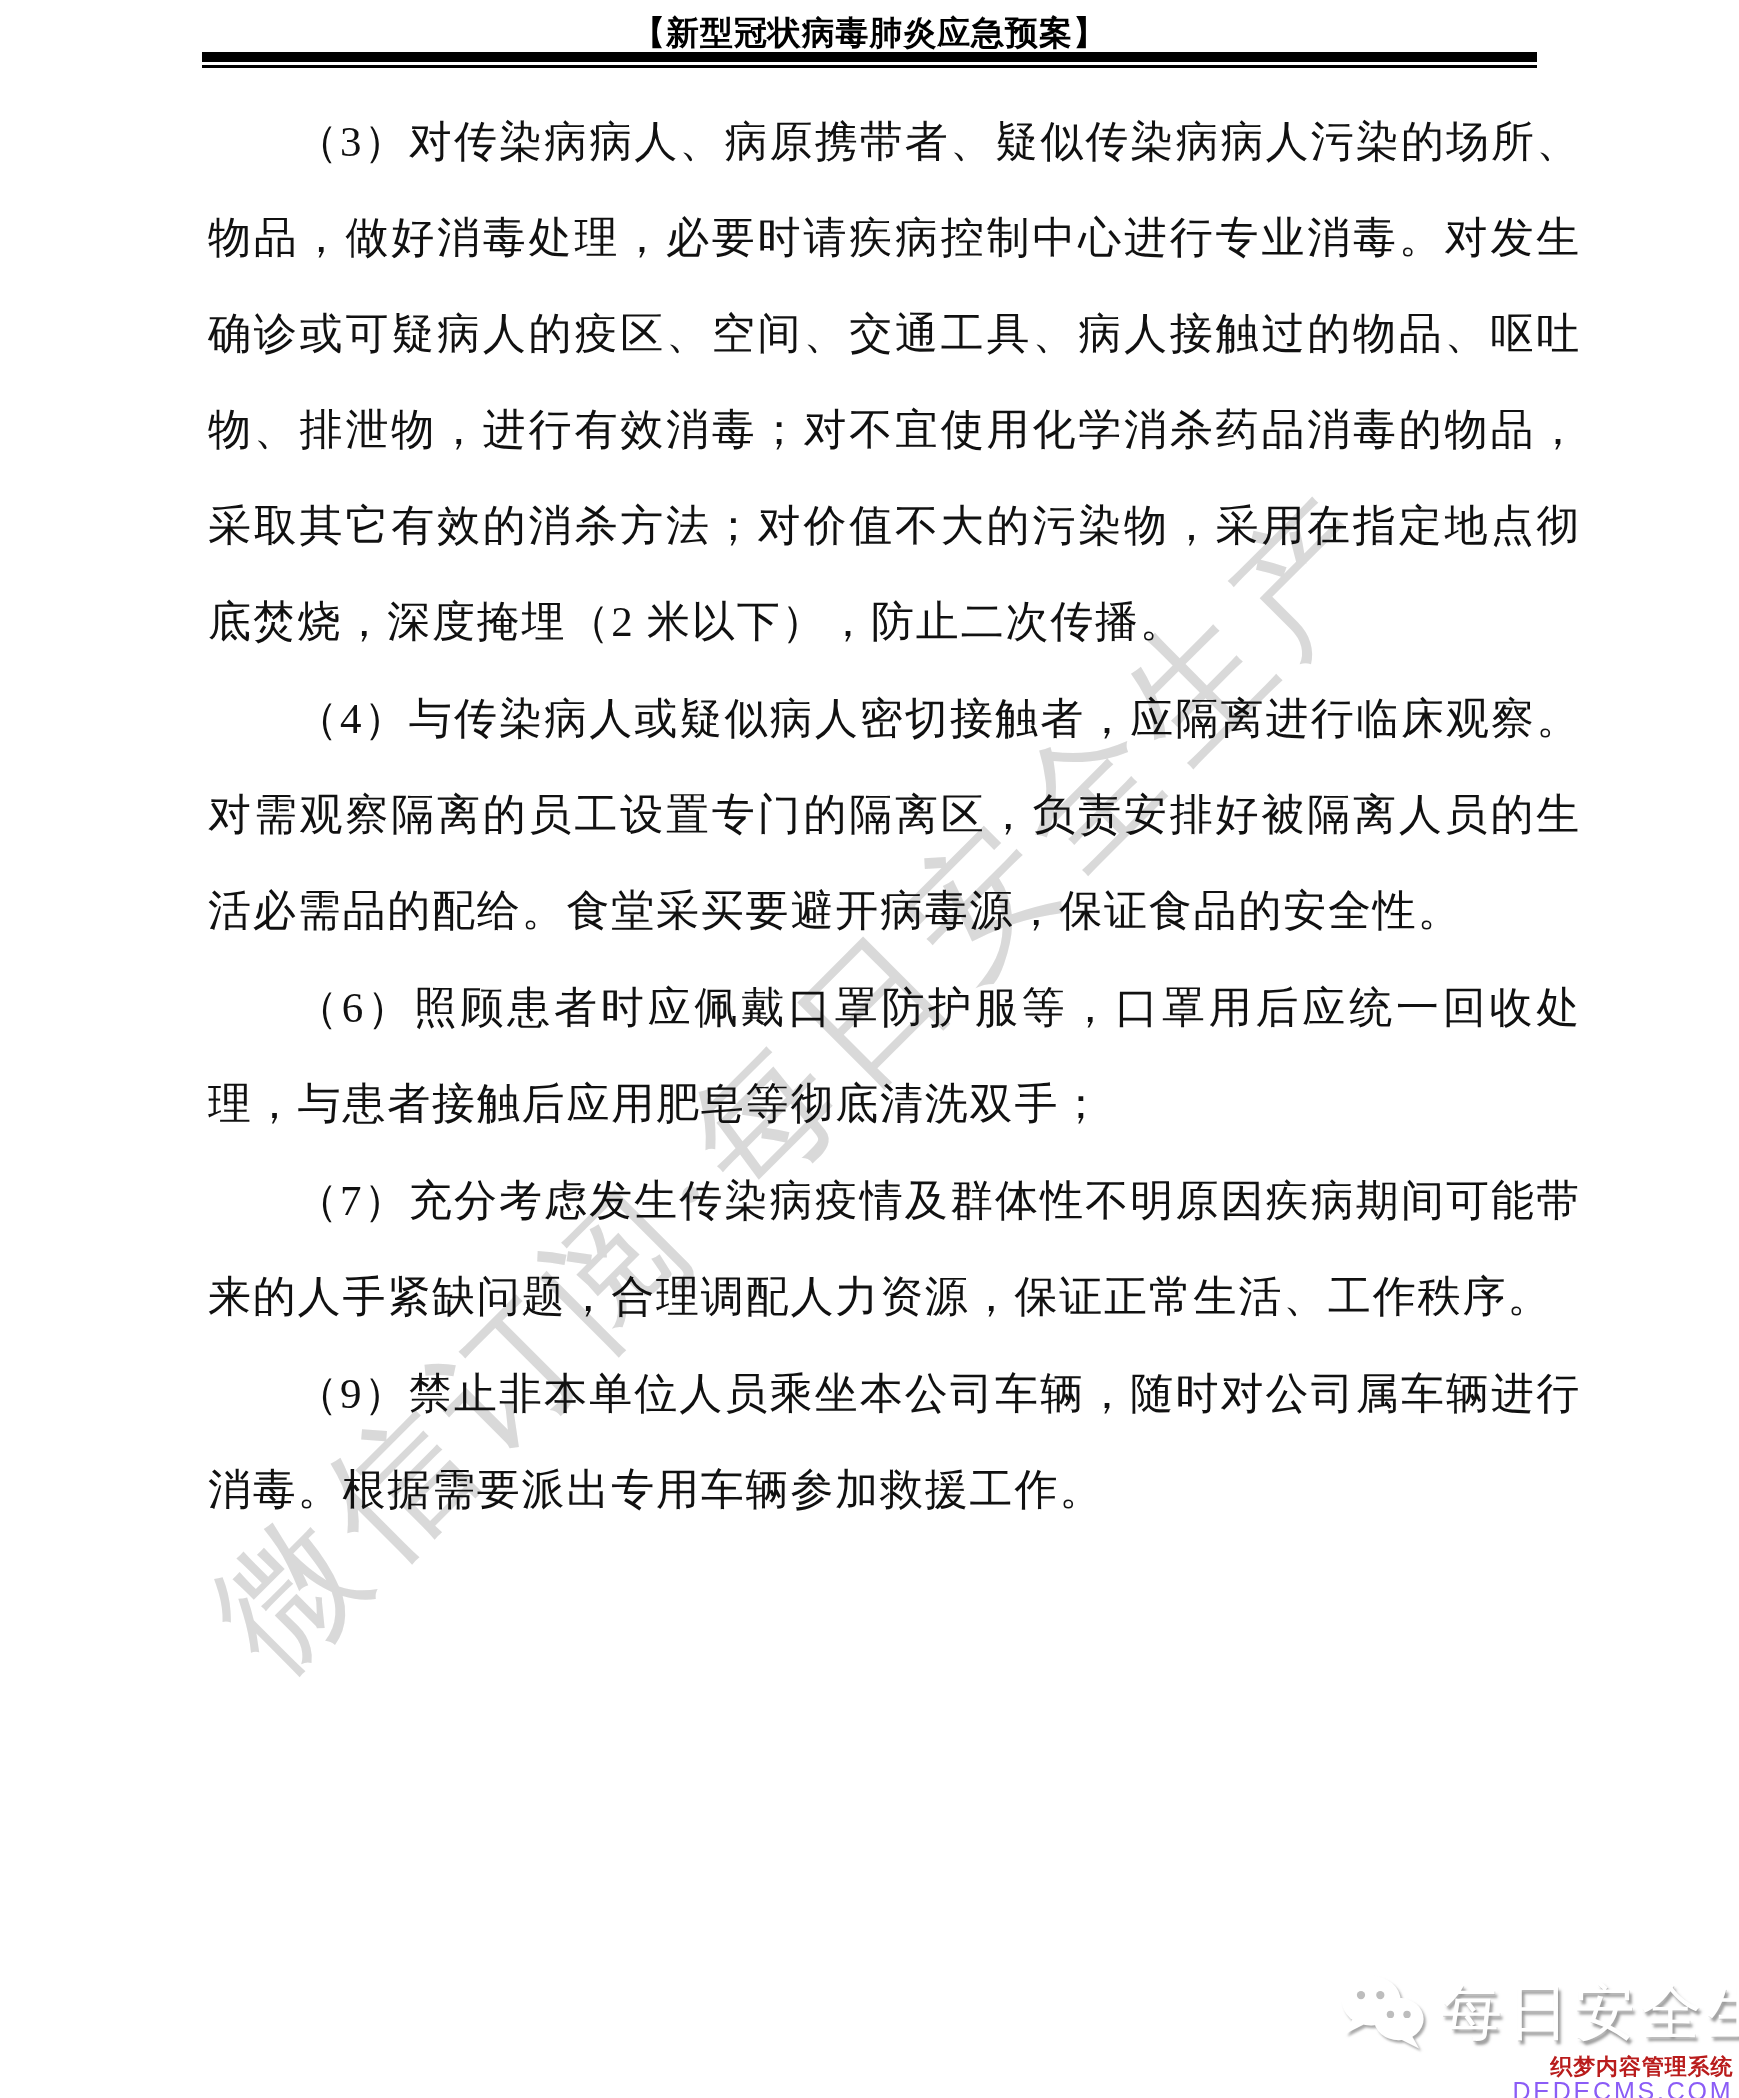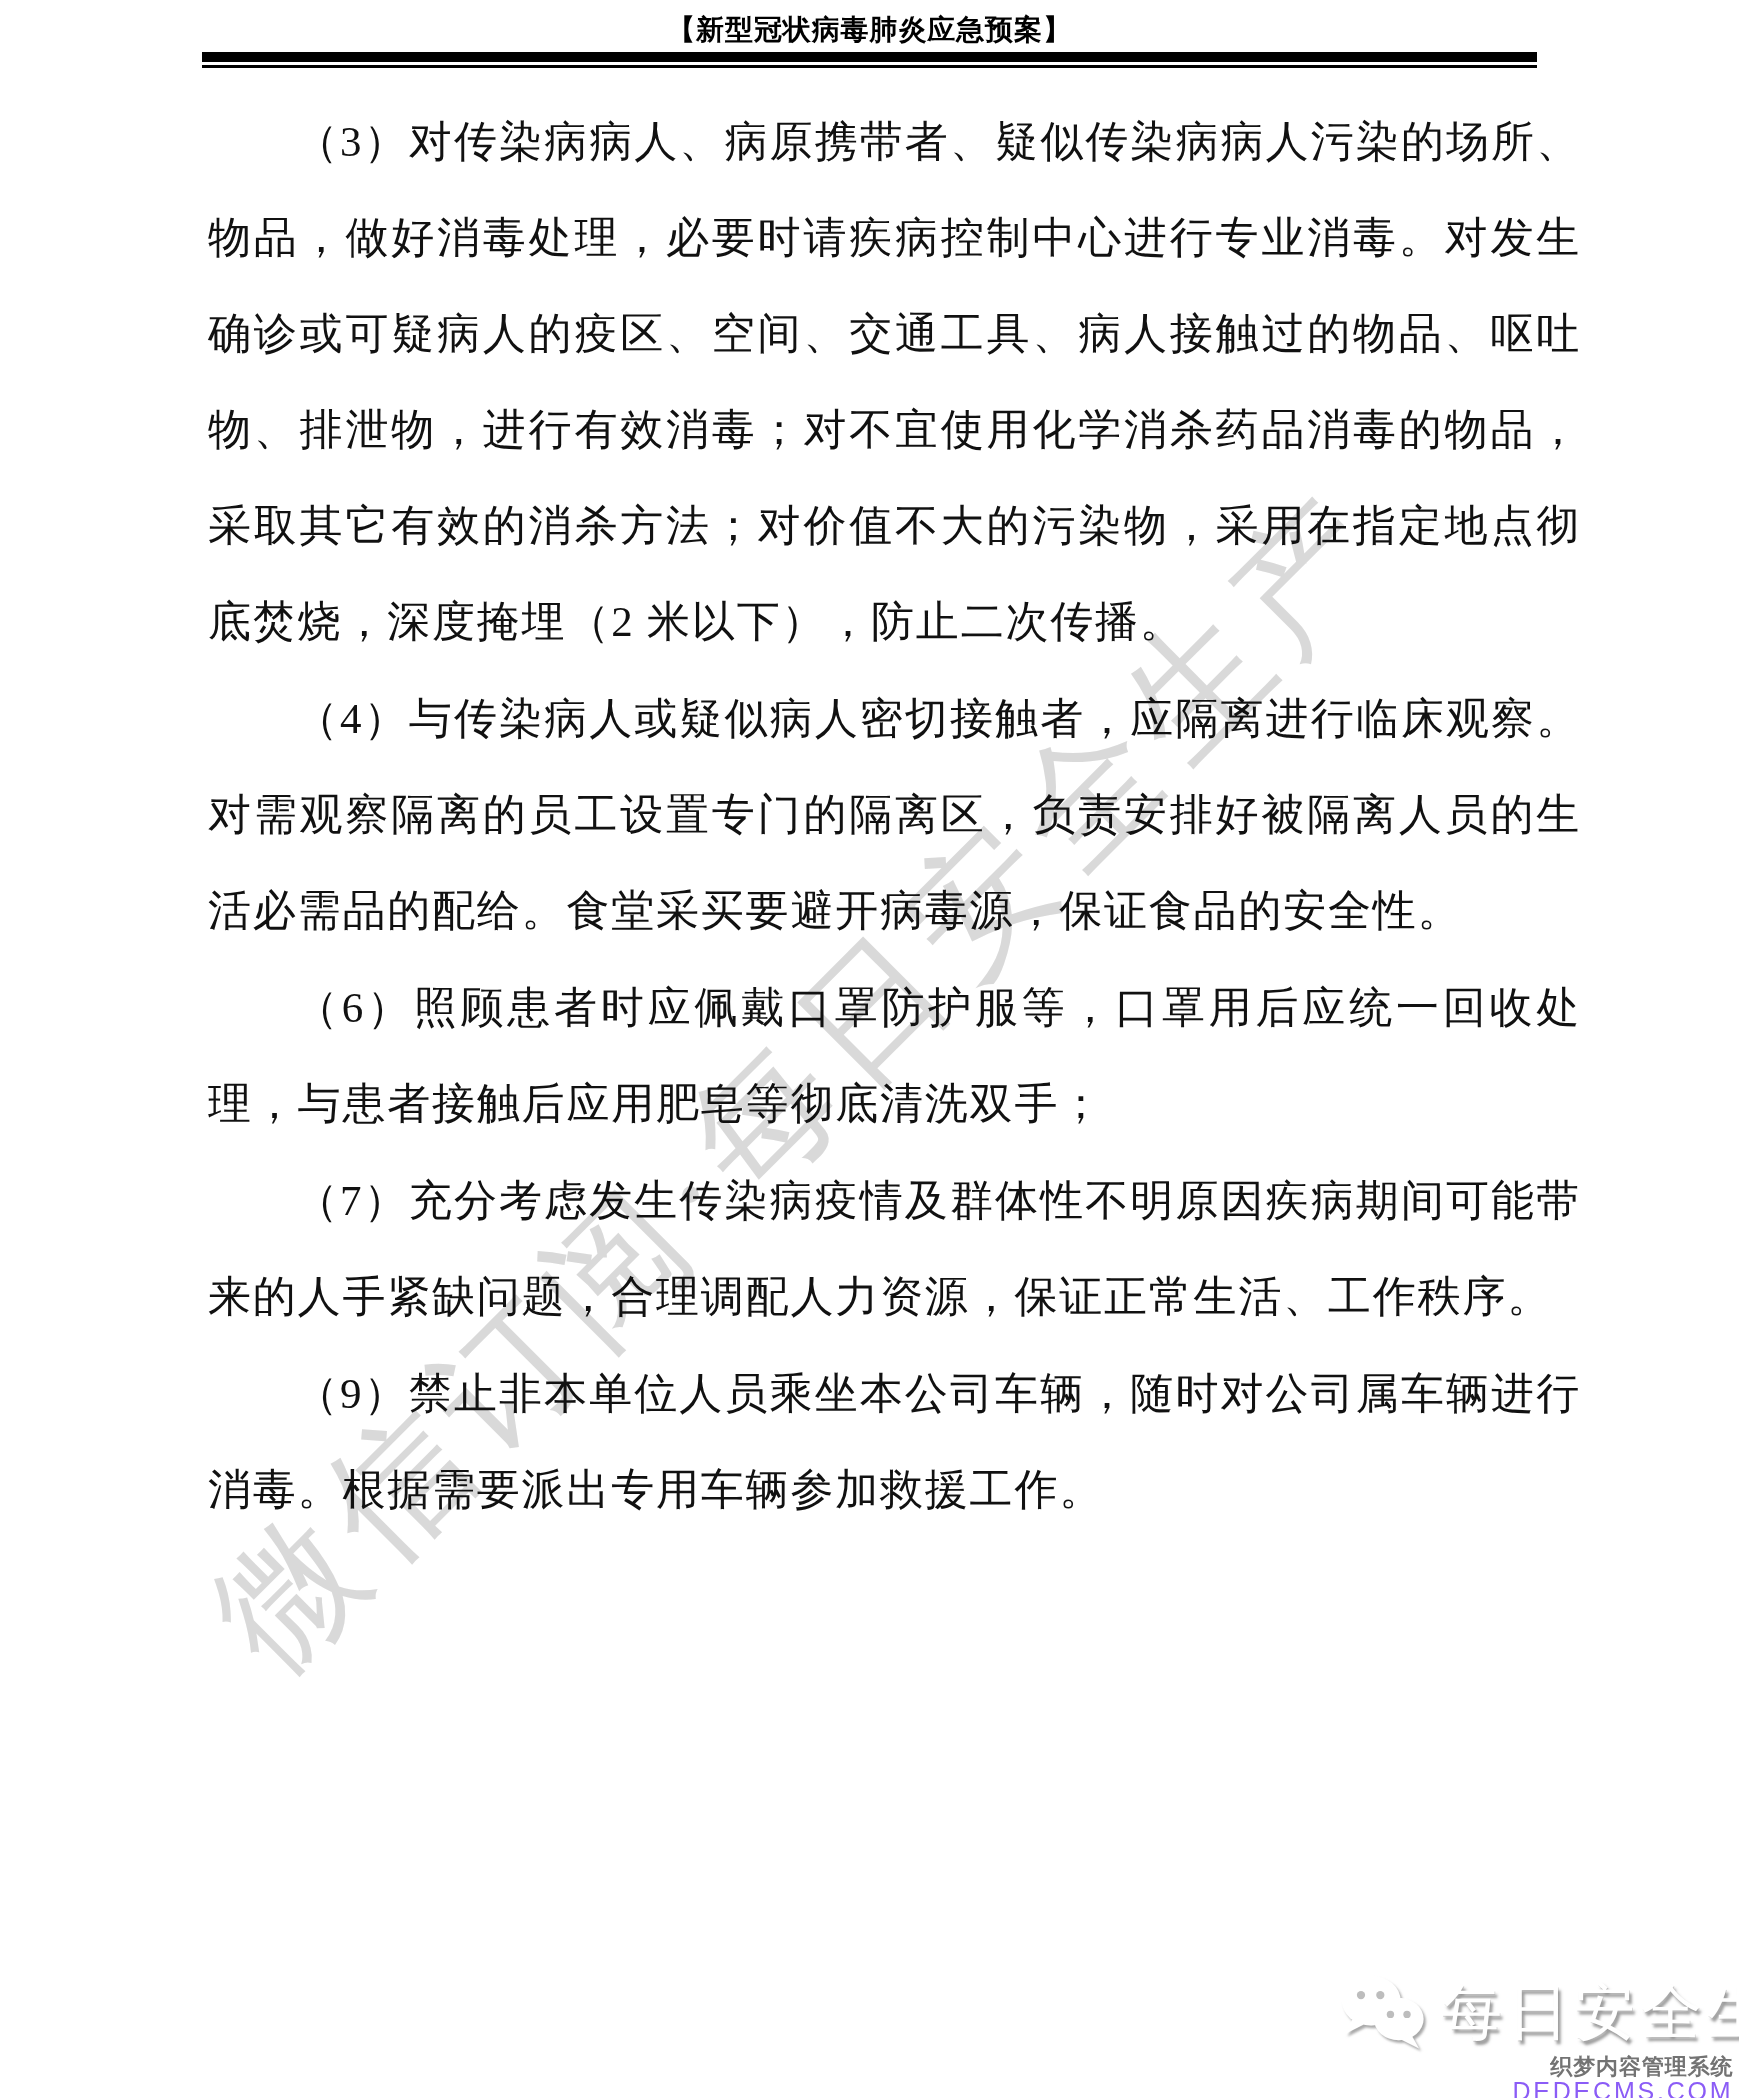--- a/index.html
+++ b/index.html
@@ -7,21 +7,21 @@
     position:relative;
     width:1739px;height:2098px;
     background:#ffffff;
     overflow:hidden;
     font-family:"Liberation Serif", serif;
   }
   
   .doc-title{
     position:absolute;top:11px;left:0;width:100%;
     text-align:center;
-    font-size:28px;font-weight:bold;color:#000;
+    font-size:33px;font-weight:bold;color:#000;
     letter-spacing:0.9px;
   }
   .rule-thick{
     position:absolute;left:202px;width:1335px;top:52px;height:10px;
     background:#000;
   }
   .rule-thin{
     position:absolute;left:202px;width:1335px;top:65px;height:2.8px;
     background:#000;
   }
@@ -75,21 +75,21 @@
   
   .cms-credit{
     position:absolute;
     right:5.5px;top:2055px;
     text-align:right;
     z-index:3;
     line-height:1.05;
     font-family:"Liberation Sans", sans-serif;
   }
   .cms-line1{
-    font-size:22px;font-weight:bold;color:#737373;
+    font-size:22px;font-weight:bold;color:#b91c1c;
     letter-spacing:0.9px;
     text-shadow:-0.9px -0.9px 0 #fff,0.9px -0.9px 0 #fff,-0.9px 0.9px 0 #fff,0.9px 0.9px 0 #fff;
   }
   .cms-line2{
     font-size:25px;font-weight:normal;color:#8b5cf6;
     letter-spacing:2.8px;
     text-shadow:-0.9px -0.9px 0 #fff,0.9px -0.9px 0 #fff,-0.9px 0.9px 0 #fff,0.9px 0.9px 0 #fff;
   }
 </style>
 </head>

